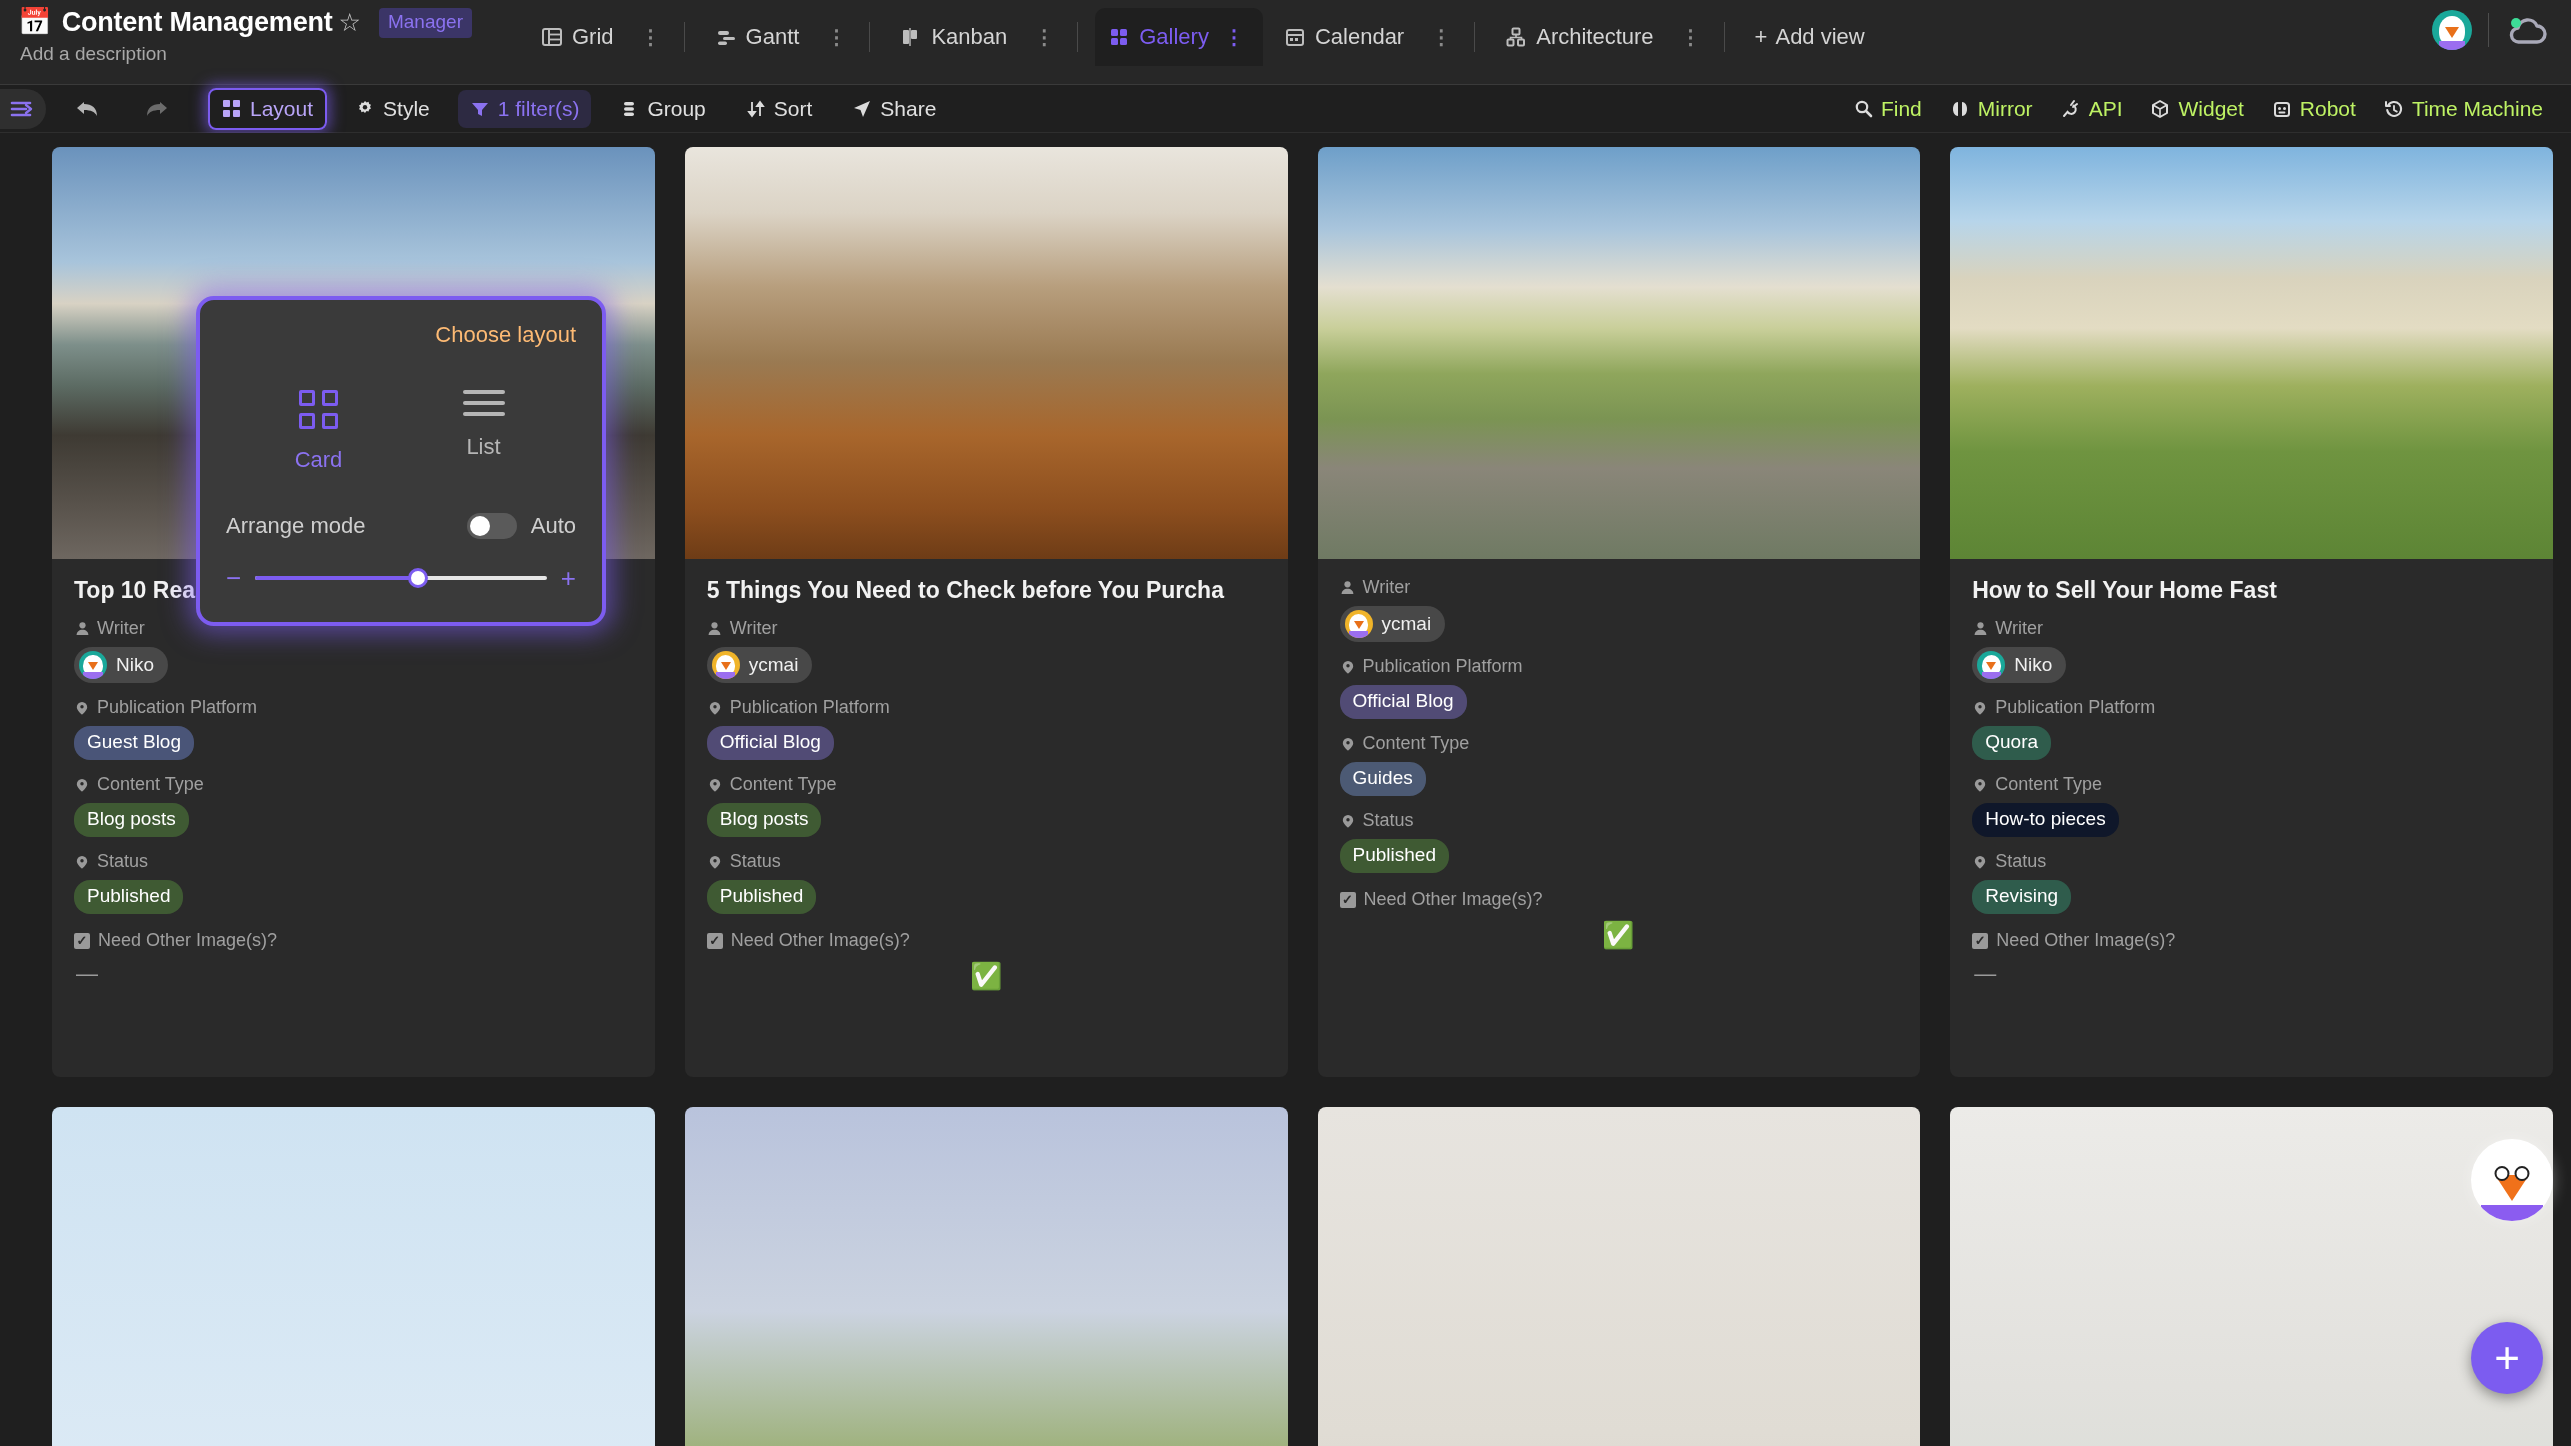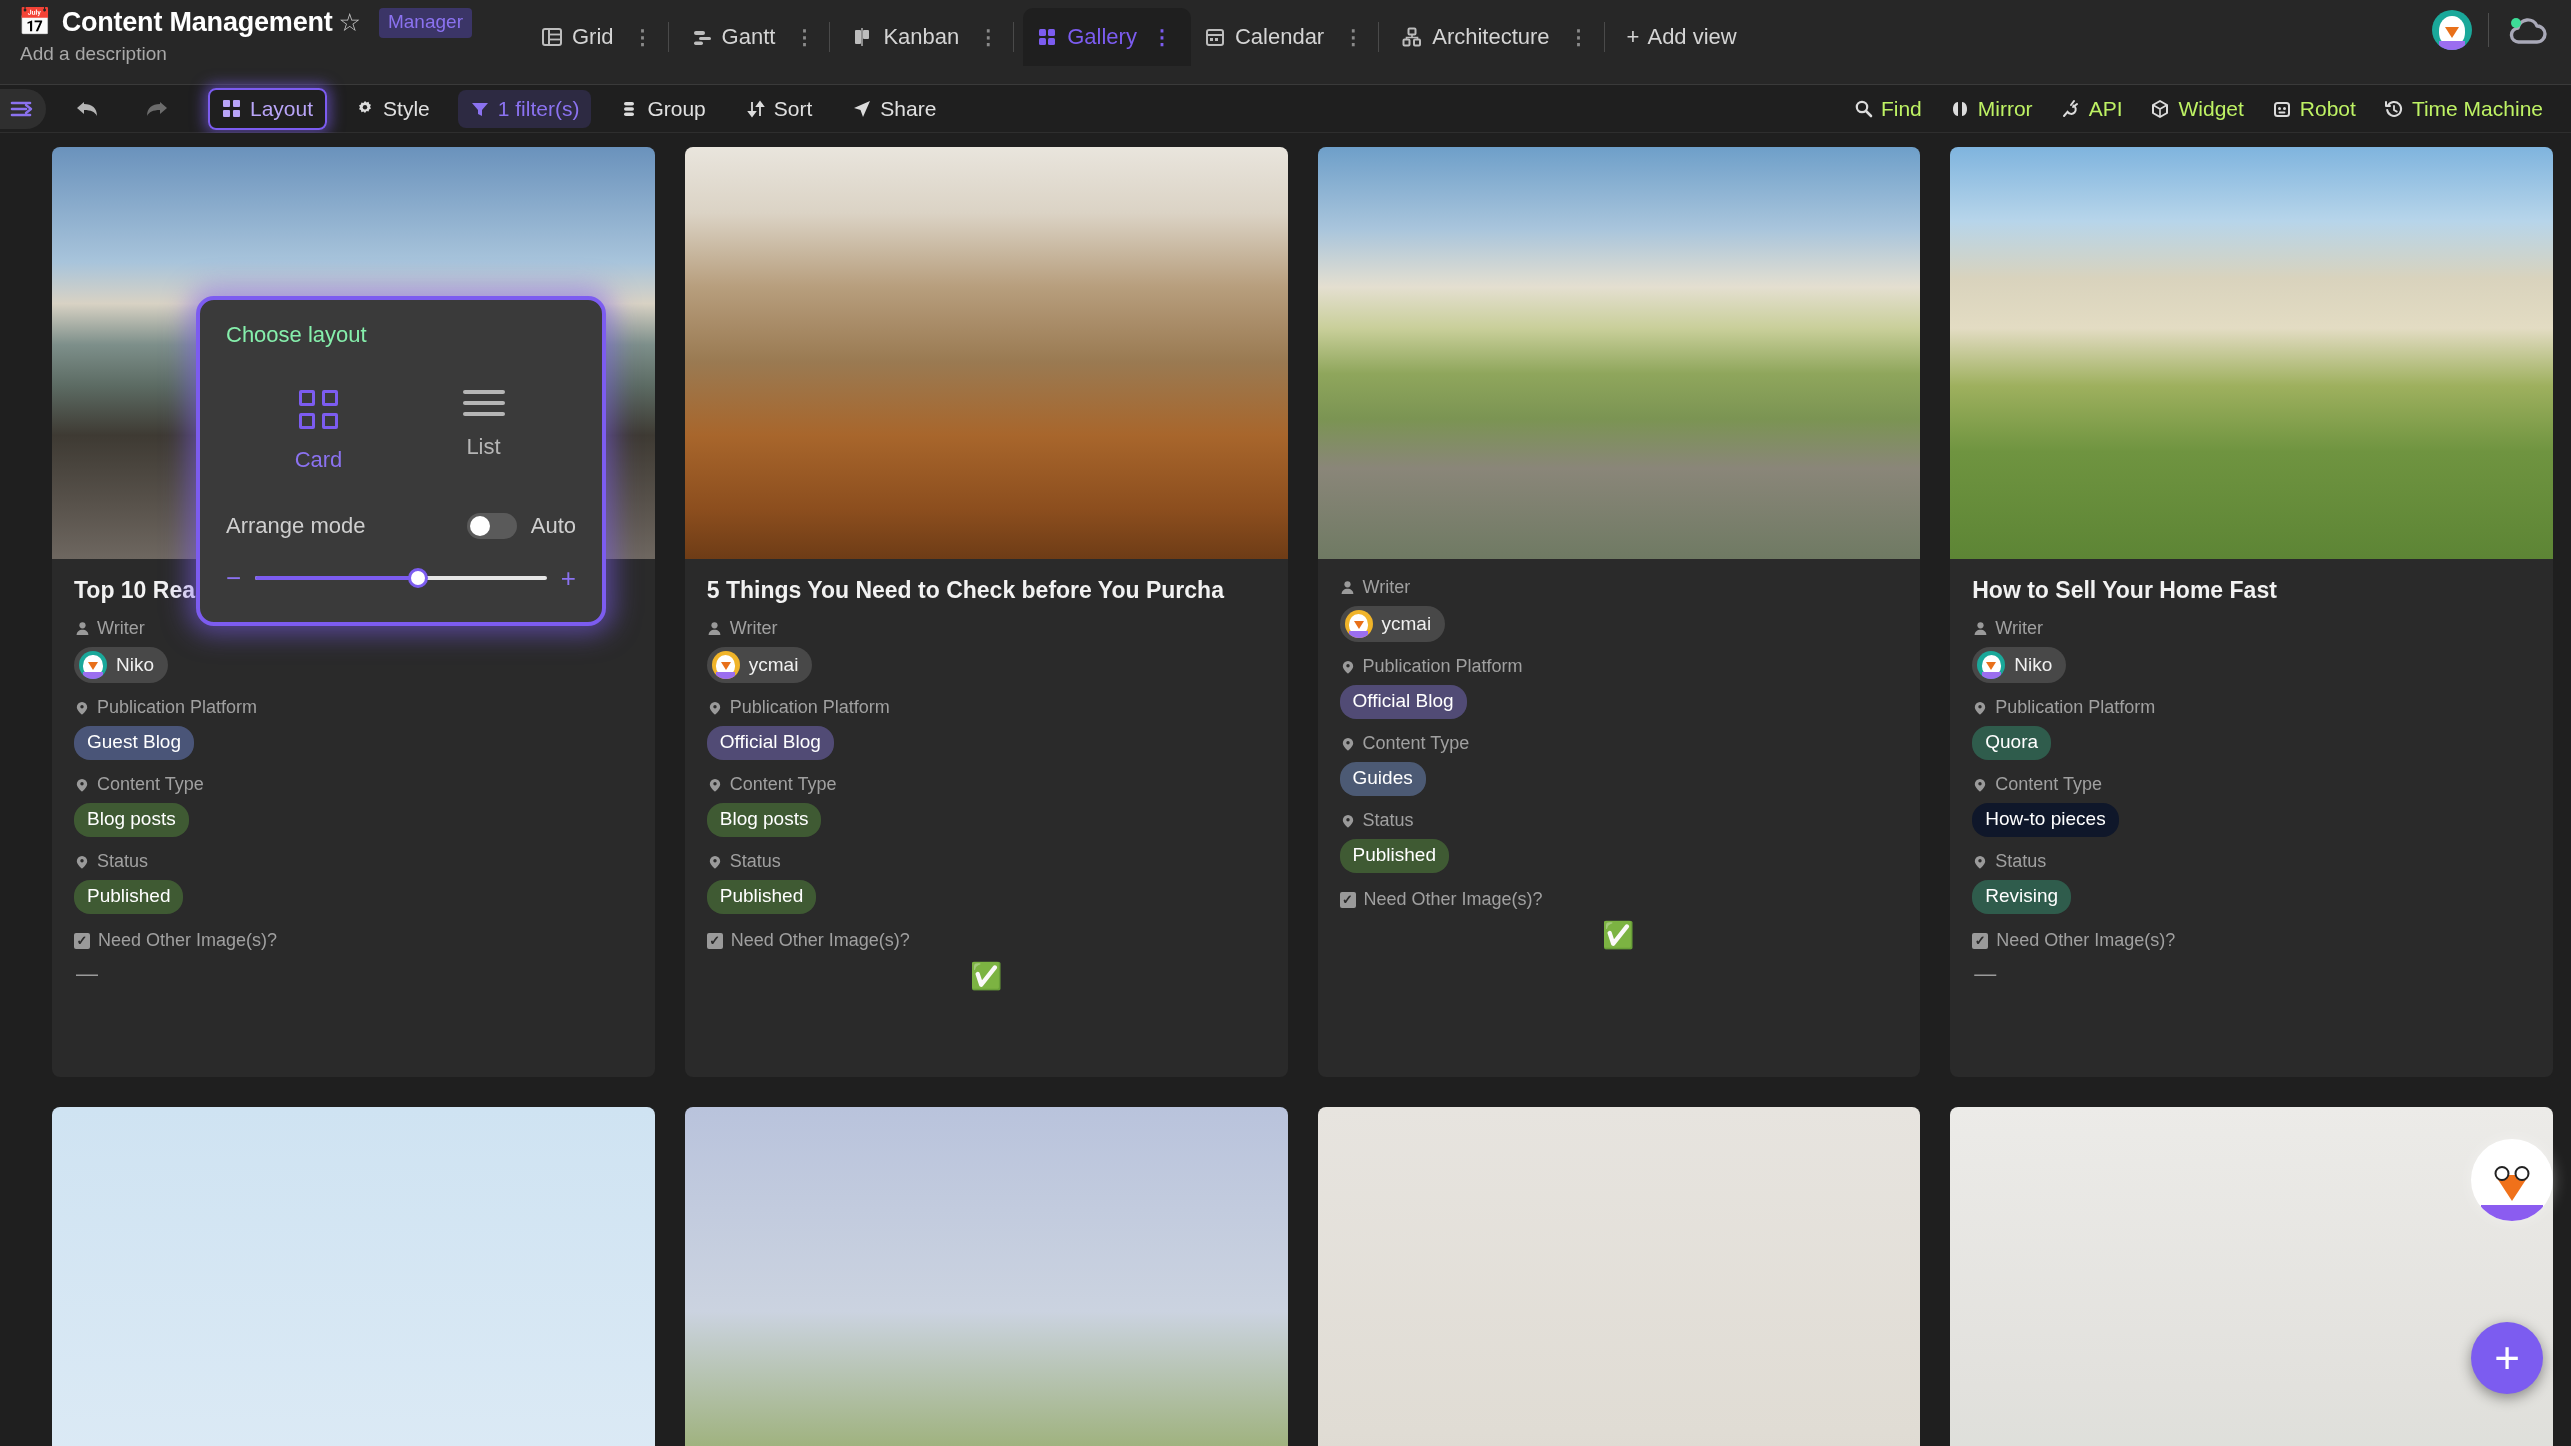--- a/index.html
+++ b/index.html
@@ -39,21 +39,21 @@
     font-size: 19px; padding: 3px 9px 5px; border-radius: 4px;
     margin-left: 8px;
   }
   .desc {
     font-size: 19px; color: #a8a8a8; margin-top: 5px; padding-left: 2px; cursor: pointer;
   }
 
   
   .view-tabs {
     display: flex; align-items: center;
-    margin-left: 40px; padding-top: 8px; gap: 0;
+    margin-left: 40px; padding-top: 8px; gap: 8px;
   }
   .view-tab {
     display: flex; align-items: center; gap: 9px;
     padding: 9px 13px; border-radius: 10px 10px 0 0;
     font-size: 22px; color: #d4d4d4; cursor: pointer;
     height: 58px;
   }
   .view-tab.active { background: #1f1f1f; color: #7c5cf0; }
   .view-tab .tab-icon { display: flex; align-items: center; }
   .tab-dots {
@@ -211,21 +211,21 @@
     position: absolute;
     left: 196px; top: 163px;
     width: 410px; height: 330px;
     background: #3a3a3a;
     border: 4px solid #7c5cf0;
     border-radius: 18px;
     box-shadow: 0 0 26px 8px rgba(124,92,240,.55);
     padding: 22px 26px;
     z-index: 60;
   }
-  .popup-title { font-size: 22px; color: #86efac; }
+  .popup-title { font-size: 22px; color: #fdba74; text-align: right; }
   .layout-opts {
     display: flex; margin-top: 42px; padding: 0 10px;
   }
   .layout-opt {
     flex: 1; display: flex; flex-direction: column;
     align-items: center; gap: 18px; cursor: pointer;
   }
   .layout-opt .lbl { font-size: 22px; color: #b5b5b5; }
   .layout-opt.sel .lbl { color: #8b72f0; }
   .card-glyph { display: grid; grid-template-columns: 1fr 1fr; gap: 7px; }

